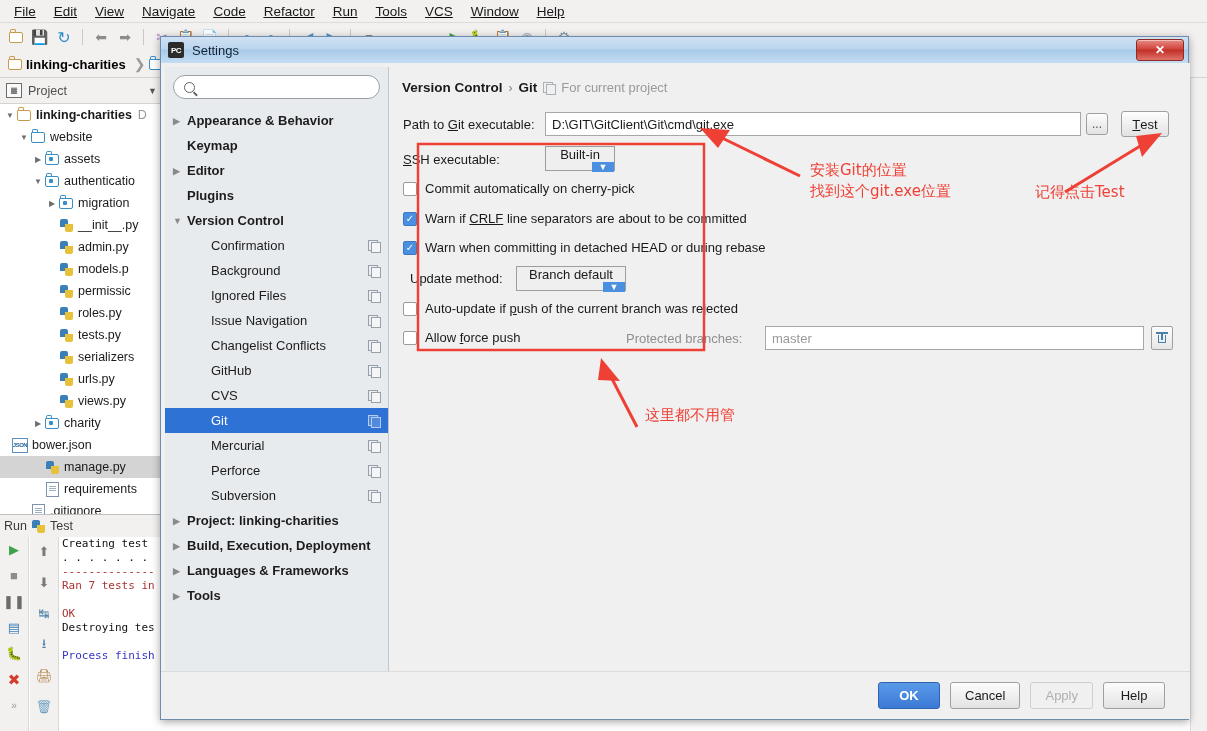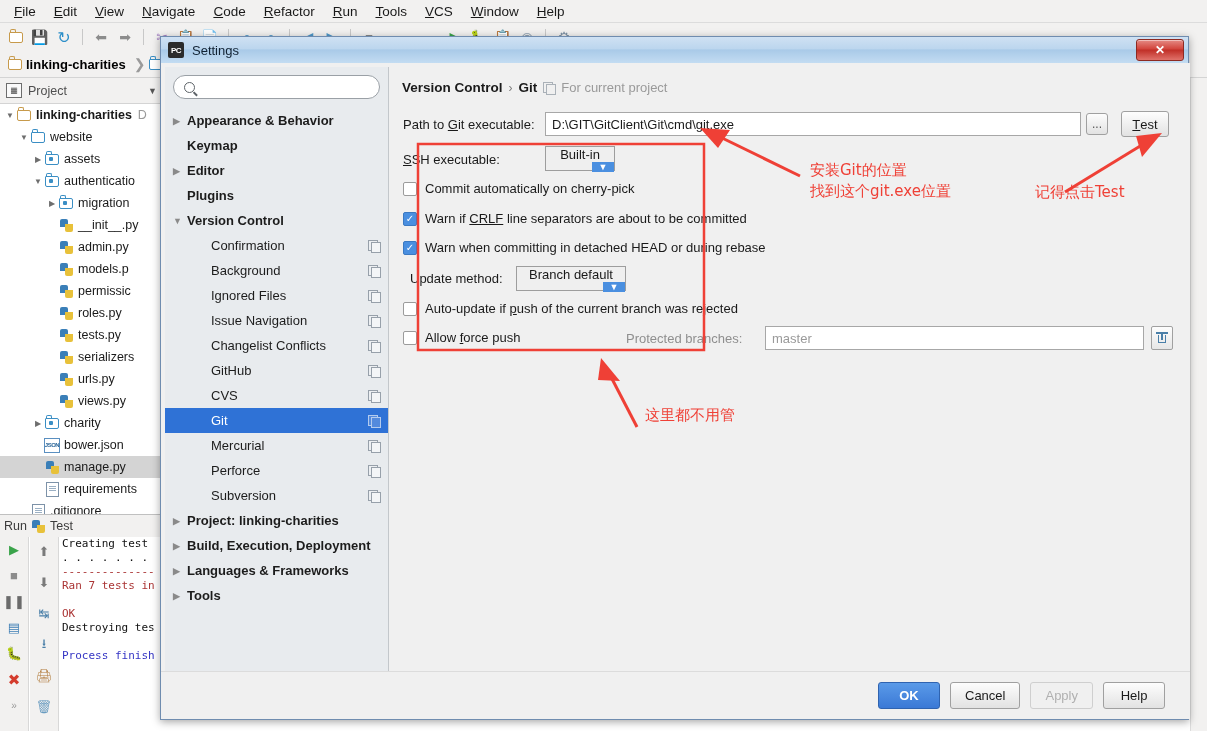--- a/index.html
+++ b/index.html
@@ -4,21 +4,21 @@
 <style>
   html,body{margin:0;padding:0;}
   body{
     width:1207px;height:731px;overflow:hidden;position:relative;
     font-family:"Liberation Sans", sans-serif;font-size:13px;color:#000;
     background:#ffffff;
   }
   
   #ide{position:absolute;inset:0;background:#ffffff;}
   .menubar{position:absolute;left:0;top:0;width:1207px;height:23px;background:#f2f1f0;
-    border-bottom:1px solid #dcdcdc;display:flex;align-items:center;padding-left:5px;box-sizing:border-box;}
+    border-bottom:1px solid #dcdcdc;display:flex;align-items:center;padding-left:5px;box-sizing:border-box;text-decoration:underline;}
   .menu-item{padding:2px 9px;font-size:13.5px;color:#1a1a1a;cursor:default;}
   .menu-item .u{text-decoration:underline;}
   .toolbar{position:absolute;left:0;top:23px;width:1207px;height:28px;background:#f2f1f0;
     display:flex;align-items:center;gap:4px;padding-left:6px;box-sizing:border-box;}
   .tb-ico{width:20px;height:20px;display:flex;align-items:center;justify-content:center;font-size:14px;}
   .tb-sep{width:1px;height:16px;background:#c8c8c8;margin:0 4px;}
   .navbar{position:absolute;left:0;top:51px;width:1207px;height:27px;background:#f2f1f0;
     border-bottom:1px solid #d4d4d4;display:flex;align-items:center;padding-left:4px;box-sizing:border-box;}
   .crumb{display:flex;align-items:center;gap:4px;padding:2px 8px 2px 4px;font-weight:bold;font-size:13px;}
   .crumb-sep{color:#9a9a9a;font-size:14px;}
@@ -357,21 +357,21 @@
         </span>
         <span class="tlabel">views.py</span>
       </div>
       <div class="trow" style="padding-left: 32px;">
         <span class="tarrow">▶</span>
         <span class="ticon">
           <span class="folder-ico blue mod"></span>
         </span>
         <span class="tlabel">charity</span>
       </div>
-      <div class="trow" style="padding-left: 32px;">
+      <div class="trow" style="">
         <span class="tarrow"></span>
         <span class="ticon">
           <span class="json-ico">JSON</span>
         </span>
         <span class="tlabel">bower.json</span>
       </div>
       <div class="trow sel" style="padding-left: 32px;">
         <span class="tarrow"></span>
         <span class="ticon">
           <span class="py-ico">

